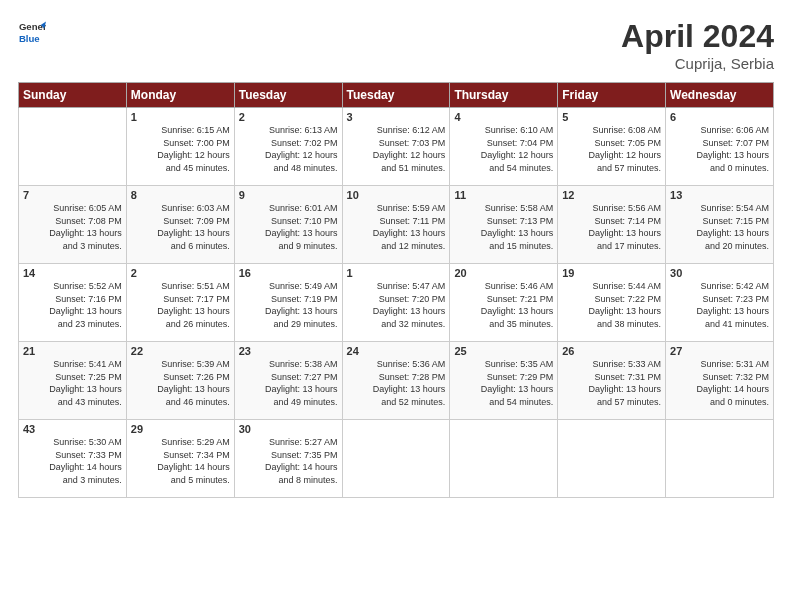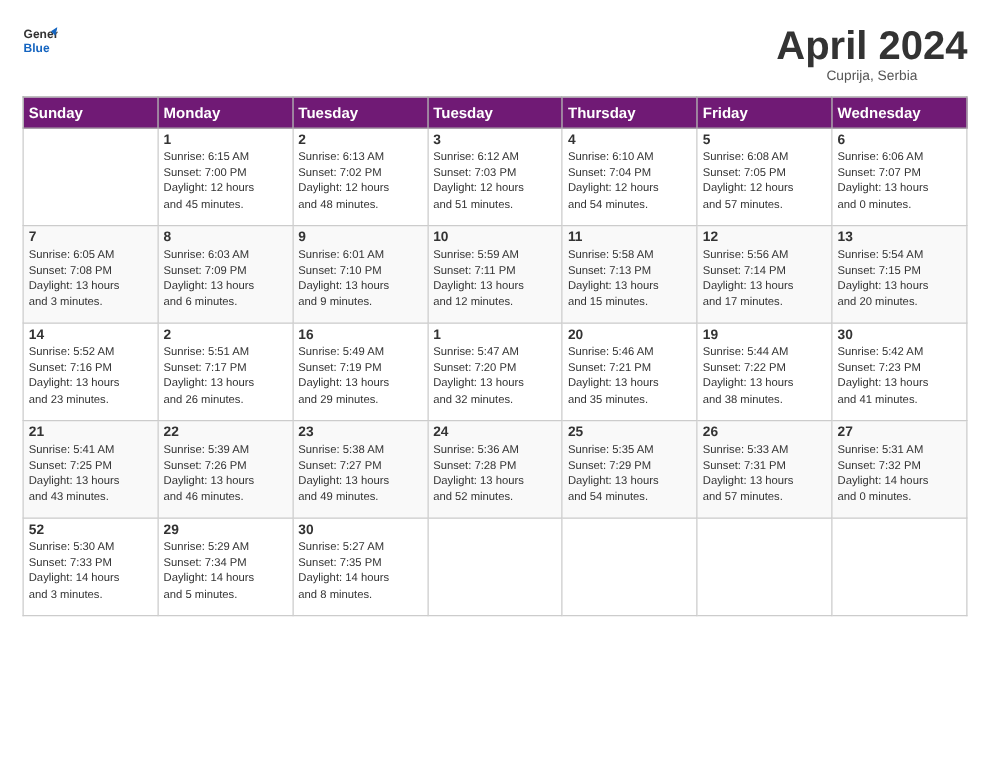--- a/index.html
+++ b/index.html
@@ -24,39 +24,39 @@
     .logo {
       display: flex;
       align-items: center;
       gap: 4px;
     }
     .logo-icon {
       width: 28px;
       height: 28px;
     }
     .title-block {
-      text-align: center;
+      text-align: right;
     }
     .title-block h1 {
       font-size: 32px;
       font-weight: bold;
       color: #333;
     }
     .title-block h2 {
-      font-size: 11px;
+      font-size: 15px;
       color: #555;
       font-weight: normal;
     }
     table {
       width: 100%;
       border-collapse: collapse;
       table-layout: fixed;
     }
     thead tr th {
-      background-color: #701a75;
+      background-color: #7f1d1d;
       color: #fff;
       font-size: 12px;
       font-weight: bold;
       padding: 5px 4px;
       text-align: left;
       border: 1px solid #aaa;
     }
     tbody tr td {
       border: 1px solid #ccc;
       vertical-align: top;
@@ -72,20 +72,21 @@
     .day-num {
       font-weight: bold;
       font-size: 11px;
       display: block;
       margin-bottom: 1px;
     }
     .day-info {
       font-size: 9px;
       color: #333;
       line-height: 1.4;
+      text-align: right;
     }
     td.empty {
       background: #fff;
     }
   </style>
 </head>
 <body>
 
 <div class="page">
   <div class="header">
@@ -228,21 +229,21 @@
             <span class="day-num">26</span>
             <div class="day-info">Sunrise: 5:33 AM<br>Sunset: 7:31 PM<br>Daylight: 13 hours<br>and 57 minutes.</div>
           </td>
           <td>
             <span class="day-num">27</span>
             <div class="day-info">Sunrise: 5:31 AM<br>Sunset: 7:32 PM<br>Daylight: 14 hours<br>and 0 minutes.</div>
           </td>
         </tr>
         <tr>
           <td>
-            <span class="day-num">52</span>
+            <span class="day-num">43</span>
             <div class="day-info">Sunrise: 5:30 AM<br>Sunset: 7:33 PM<br>Daylight: 14 hours<br>and 3 minutes.</div>
           </td>
           <td>
             <span class="day-num">29</span>
             <div class="day-info">Sunrise: 5:29 AM<br>Sunset: 7:34 PM<br>Daylight: 14 hours<br>and 5 minutes.</div>
           </td>
           <td>
             <span class="day-num">30</span>
             <div class="day-info">Sunrise: 5:27 AM<br>Sunset: 7:35 PM<br>Daylight: 14 hours<br>and 8 minutes.</div>
           </td>

